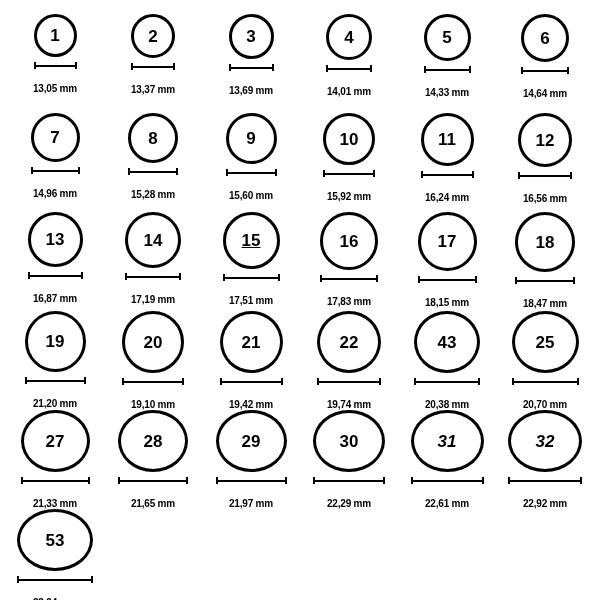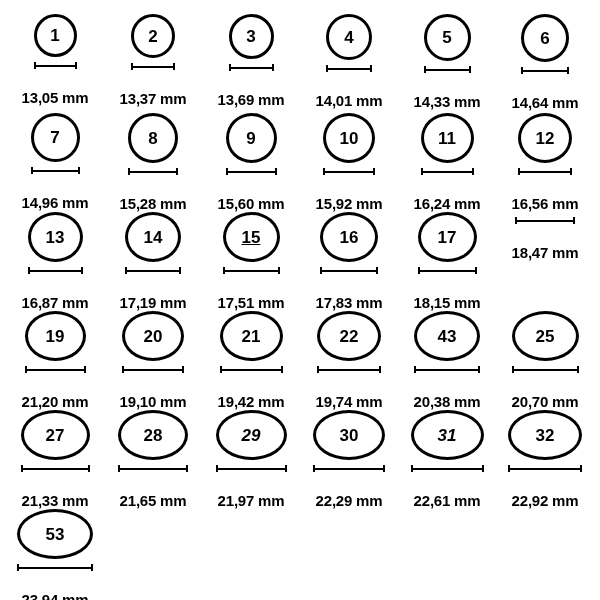--- a/index.html
+++ b/index.html
@@ -69,22 +69,22 @@
     content: "";
     position: absolute;
     left: 0;
     right: 0;
     top: 50%;
     height: 2px;
     background: #000000;
     transform: translateY(-50%);
   }
   .label {
-    margin-top: 20px;
-    font-size: 15px;
+    margin-top: 14px;
+    font-size: 10px;
     font-weight: bold;
     letter-spacing: -0.2px;
     white-space: nowrap;
   }
 </style>
 </head>
 <body>
 
 <div id="chart">
   <div class="grid">
@@ -201,20 +201,21 @@
         </div>
       </div>
       <div class="cell">
         <div class="ring" style="width: 59px; height: 59px;">17</div>
         <div class="measure">
           <div class="bar" style="width: 59px;"></div>
           <div class="label">18,15 mm</div>
         </div>
       </div>
       <div class="cell">
+        <div class="ring" style="width: 60px; height: 60px;">18</div>
         <div class="measure">
           <div class="bar" style="width: 60px;"></div>
           <div class="label">18,47 mm</div>
         </div>
       </div>
       <div class="cell">
         <div class="ring" style="width: 61px; height: 61px;">19</div>
         <div class="measure">
           <div class="bar" style="width: 61px;"></div>
           <div class="label">21,20 mm</div>
@@ -263,42 +264,42 @@
         </div>
       </div>
       <div class="cell">
         <div class="ring" style="width: 70px; height: 70px;">28</div>
         <div class="measure">
           <div class="bar" style="width: 70px;"></div>
           <div class="label">21,65 mm</div>
         </div>
       </div>
       <div class="cell">
-        <div class="ring" style="width: 71px; height: 71px; font-style: italic;">29</div>
+        <div class="ring" style="width: 71px; height: 71px;">29</div>
         <div class="measure">
           <div class="bar" style="width: 71px;"></div>
           <div class="label">21,97 mm</div>
         </div>
       </div>
       <div class="cell">
         <div class="ring" style="width: 72px; height: 72px;">30</div>
         <div class="measure">
           <div class="bar" style="width: 72px;"></div>
           <div class="label">22,29 mm</div>
         </div>
       </div>
       <div class="cell">
         <div class="ring" style="width: 73px; height: 73px; font-style: italic;">31</div>
         <div class="measure">
           <div class="bar" style="width: 73px;"></div>
           <div class="label">22,61 mm</div>
         </div>
       </div>
       <div class="cell">
-        <div class="ring" style="width: 74px; height: 74px;">32</div>
+        <div class="ring" style="width: 74px; height: 74px; font-style: italic;">32</div>
         <div class="measure">
           <div class="bar" style="width: 74px;"></div>
           <div class="label">22,92 mm</div>
         </div>
       </div>
       <div class="cell">
         <div class="ring" style="width: 76px; height: 76px;">53</div>
         <div class="measure">
           <div class="bar" style="width: 76px;"></div>
           <div class="label">23,94 mm</div>

